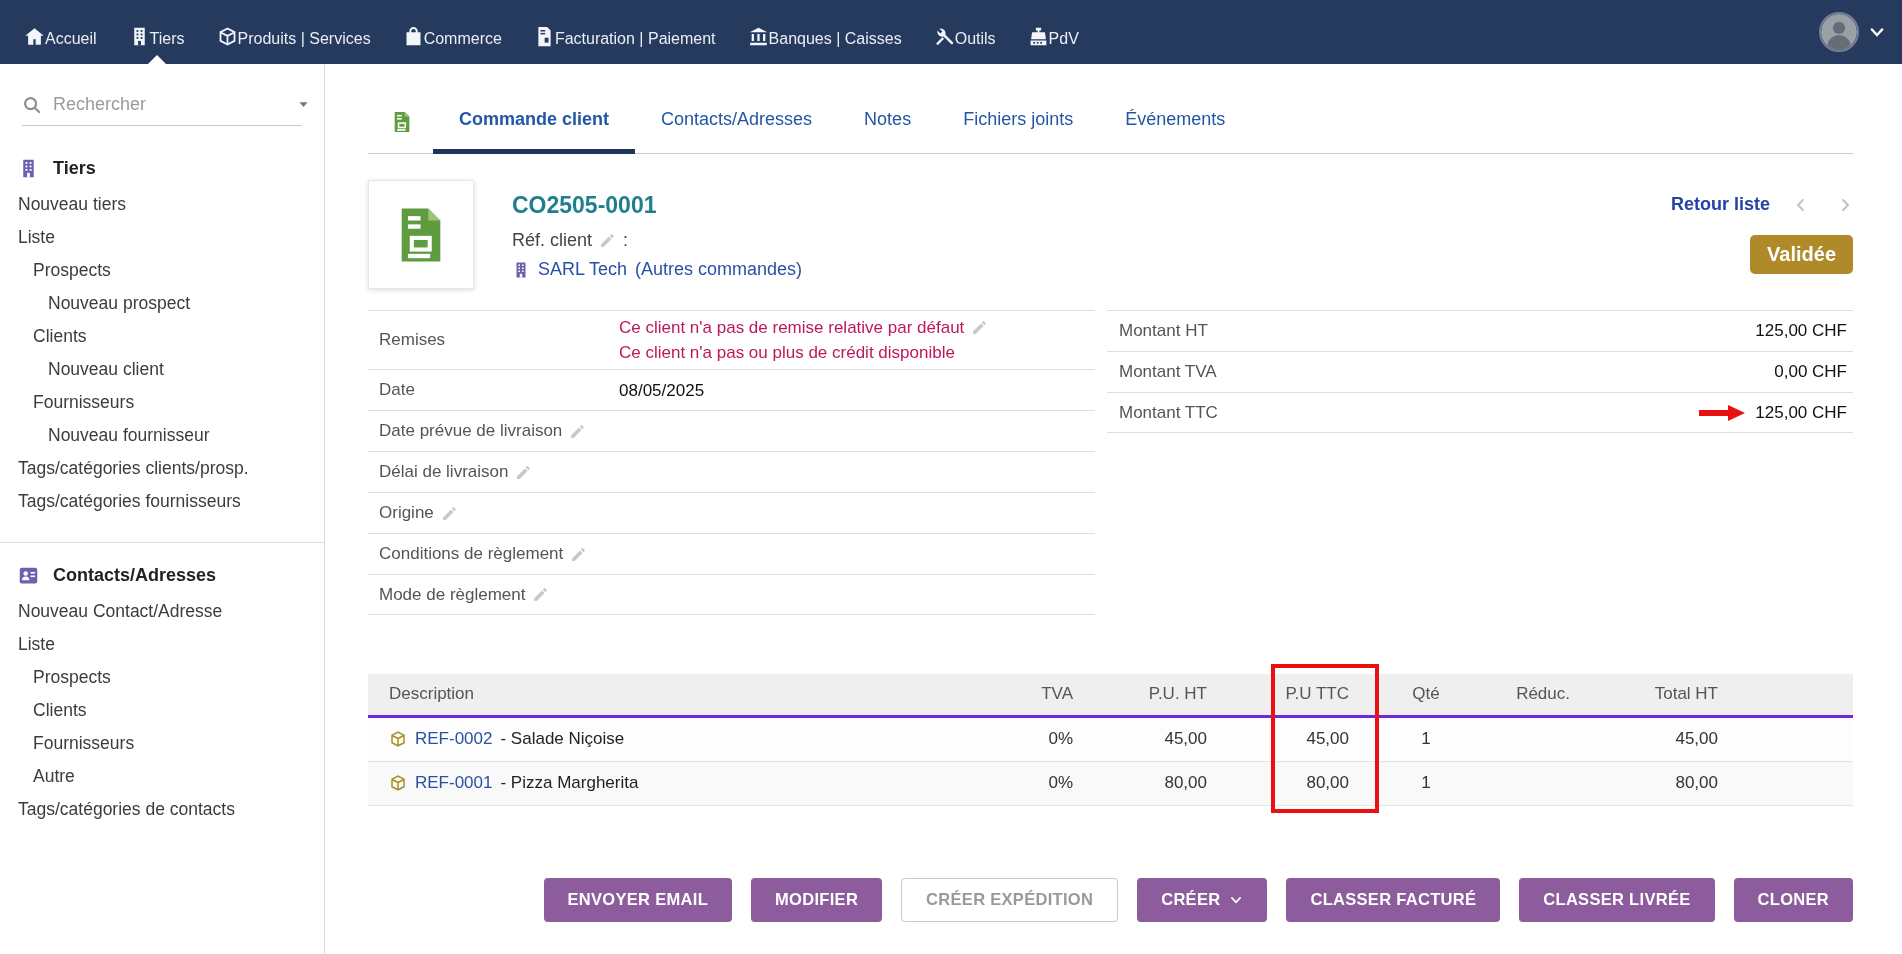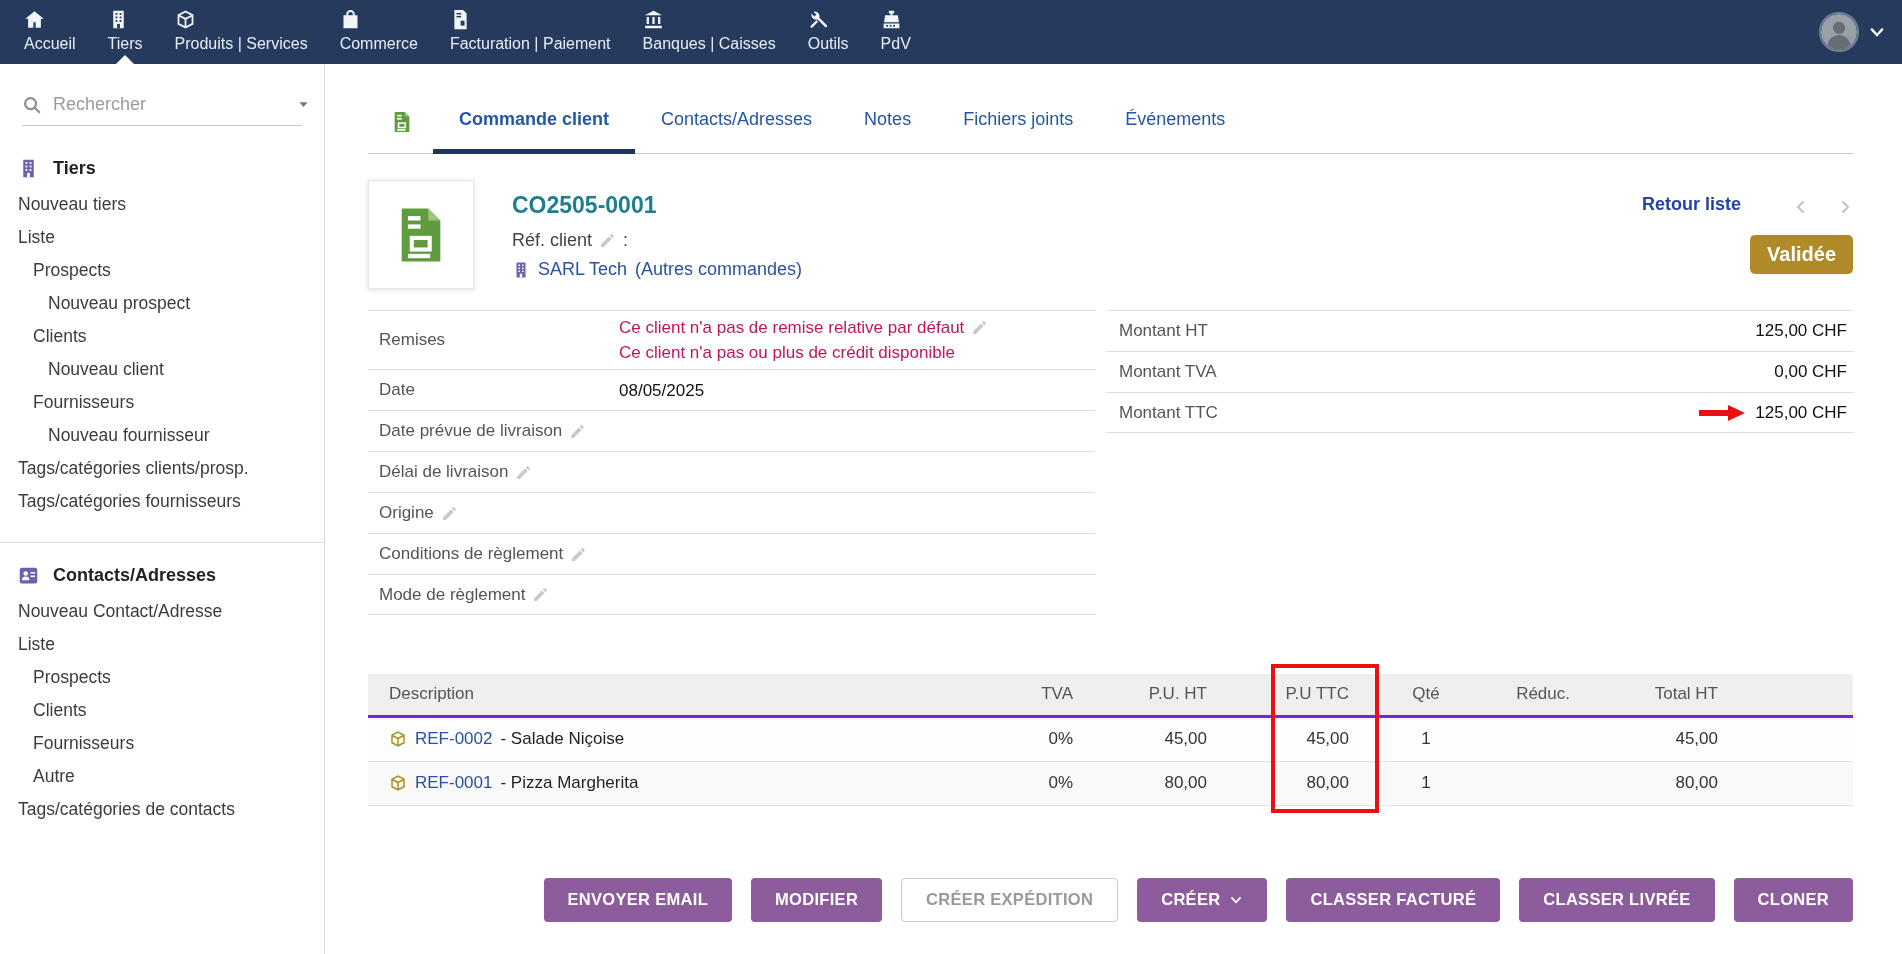--- a/index.html
+++ b/index.html
@@ -2,21 +2,21 @@
 <html><head>
 <meta charset="utf-8">
 <style>
   * { box-sizing: border-box; margin: 0; padding: 0; }
   html,body { width:1902px; height:954px; overflow:hidden; }
   body { font-family:"Liberation Sans","DejaVu Sans",sans-serif; background:#fff; color:#333; font-size:17px; position:relative; }
   svg { display:block; }
 
   
   .navbar { position:absolute; top:0; left:0; width:100%; height:64px; background:#263a5e; display:flex; align-items:stretch; padding-left:8px; z-index:10; }
-  .nav-item { position:relative; display:flex; flex-direction:column; align-items:flex-start; justify-content:flex-start; padding:9px 16px 0; cursor:pointer; color:#e9eef5; }
+  .nav-item { position:relative; display:flex; flex-direction:row; align-items:center; justify-content:flex-start; padding:9px 16px 0; cursor:pointer; color:#e9eef5; }
   .nav-icon { width:21px; height:21px; color:#f2f5fa; --win:#263a5e; }
   .nav-icon svg { width:21px; height:21px; fill:currentColor; }
   .nav-icon svg .w { fill:var(--win); }
   .nav-label { font-size:16px; margin-top:5px; white-space:nowrap; }
   .nav-notch { position:absolute; bottom:0; left:50%; transform:translateX(-50%); width:0; height:0; border-left:9px solid transparent; border-right:9px solid transparent; border-bottom:9px solid #ffffff; }
   .nav-user { margin-left:auto; display:flex; align-items:center; gap:9px; padding-right:16px; cursor:pointer; }
   .avatar { width:40px; height:40px; border-radius:50%; border:2px solid rgba(255,255,255,.35); overflow:hidden; }
   .avatar svg { width:100%; height:100%; }
   .user-caret { color:#fff; width:18px; height:18px; }
   .user-caret svg { width:18px; height:18px; fill:none; stroke:#fff; stroke-width:3; stroke-linecap:round; }
@@ -56,21 +56,21 @@
   .photo-card svg { width:58px; height:58px; }
   .order-id { margin-left:38px; }
   .order-ref { font-size:23px; font-weight:bold; color:#1f7f8d; margin-top:12px; }
   .refclient-line { margin-top:11px; font-size:18px; color:#444; display:flex; align-items:center; gap:7px; }
   .company-line { margin-top:8px; font-size:18px; display:flex; align-items:center; gap:8px; }
   .company-ico { width:18px; height:18px; color:#6b62ae; }
   .company-ico svg { width:18px; height:18px; fill:currentColor; }
   .company-ico svg .w { fill:#fff; }
   .blue-link { color:#2a50a5; text-decoration:none; cursor:pointer; }
   .head-right { margin-left:auto; text-align:right; }
-  .nav-links { display:flex; align-items:flex-end; gap:46px; margin-top:14px; }
+  .nav-links { display:flex; align-items:center; gap:17px; margin-top:14px; }
   .back-list { font-weight:bold; font-size:18px; color:#2343a6; cursor:pointer; }
   .pager { display:flex; gap:28px; margin-left:6px; }
   .pager span { width:16px; height:16px; color:#c2c2c2; cursor:pointer; }
   .pager svg { width:16px; height:16px; fill:none; stroke:currentColor; stroke-width:3; stroke-linecap:round; stroke-linejoin:round; }
   .status-badge { display:inline-block; margin-top:20px; background:#b08a28; color:#fff; font-weight:bold; font-size:20px; padding:8px 17px; border-radius:5px; }
 
   
   .pencil { width:17px; height:17px; color:#c9c9c9; cursor:pointer; display:inline-block; }
   .pencil svg { width:17px; height:17px; fill:currentColor; }
 

